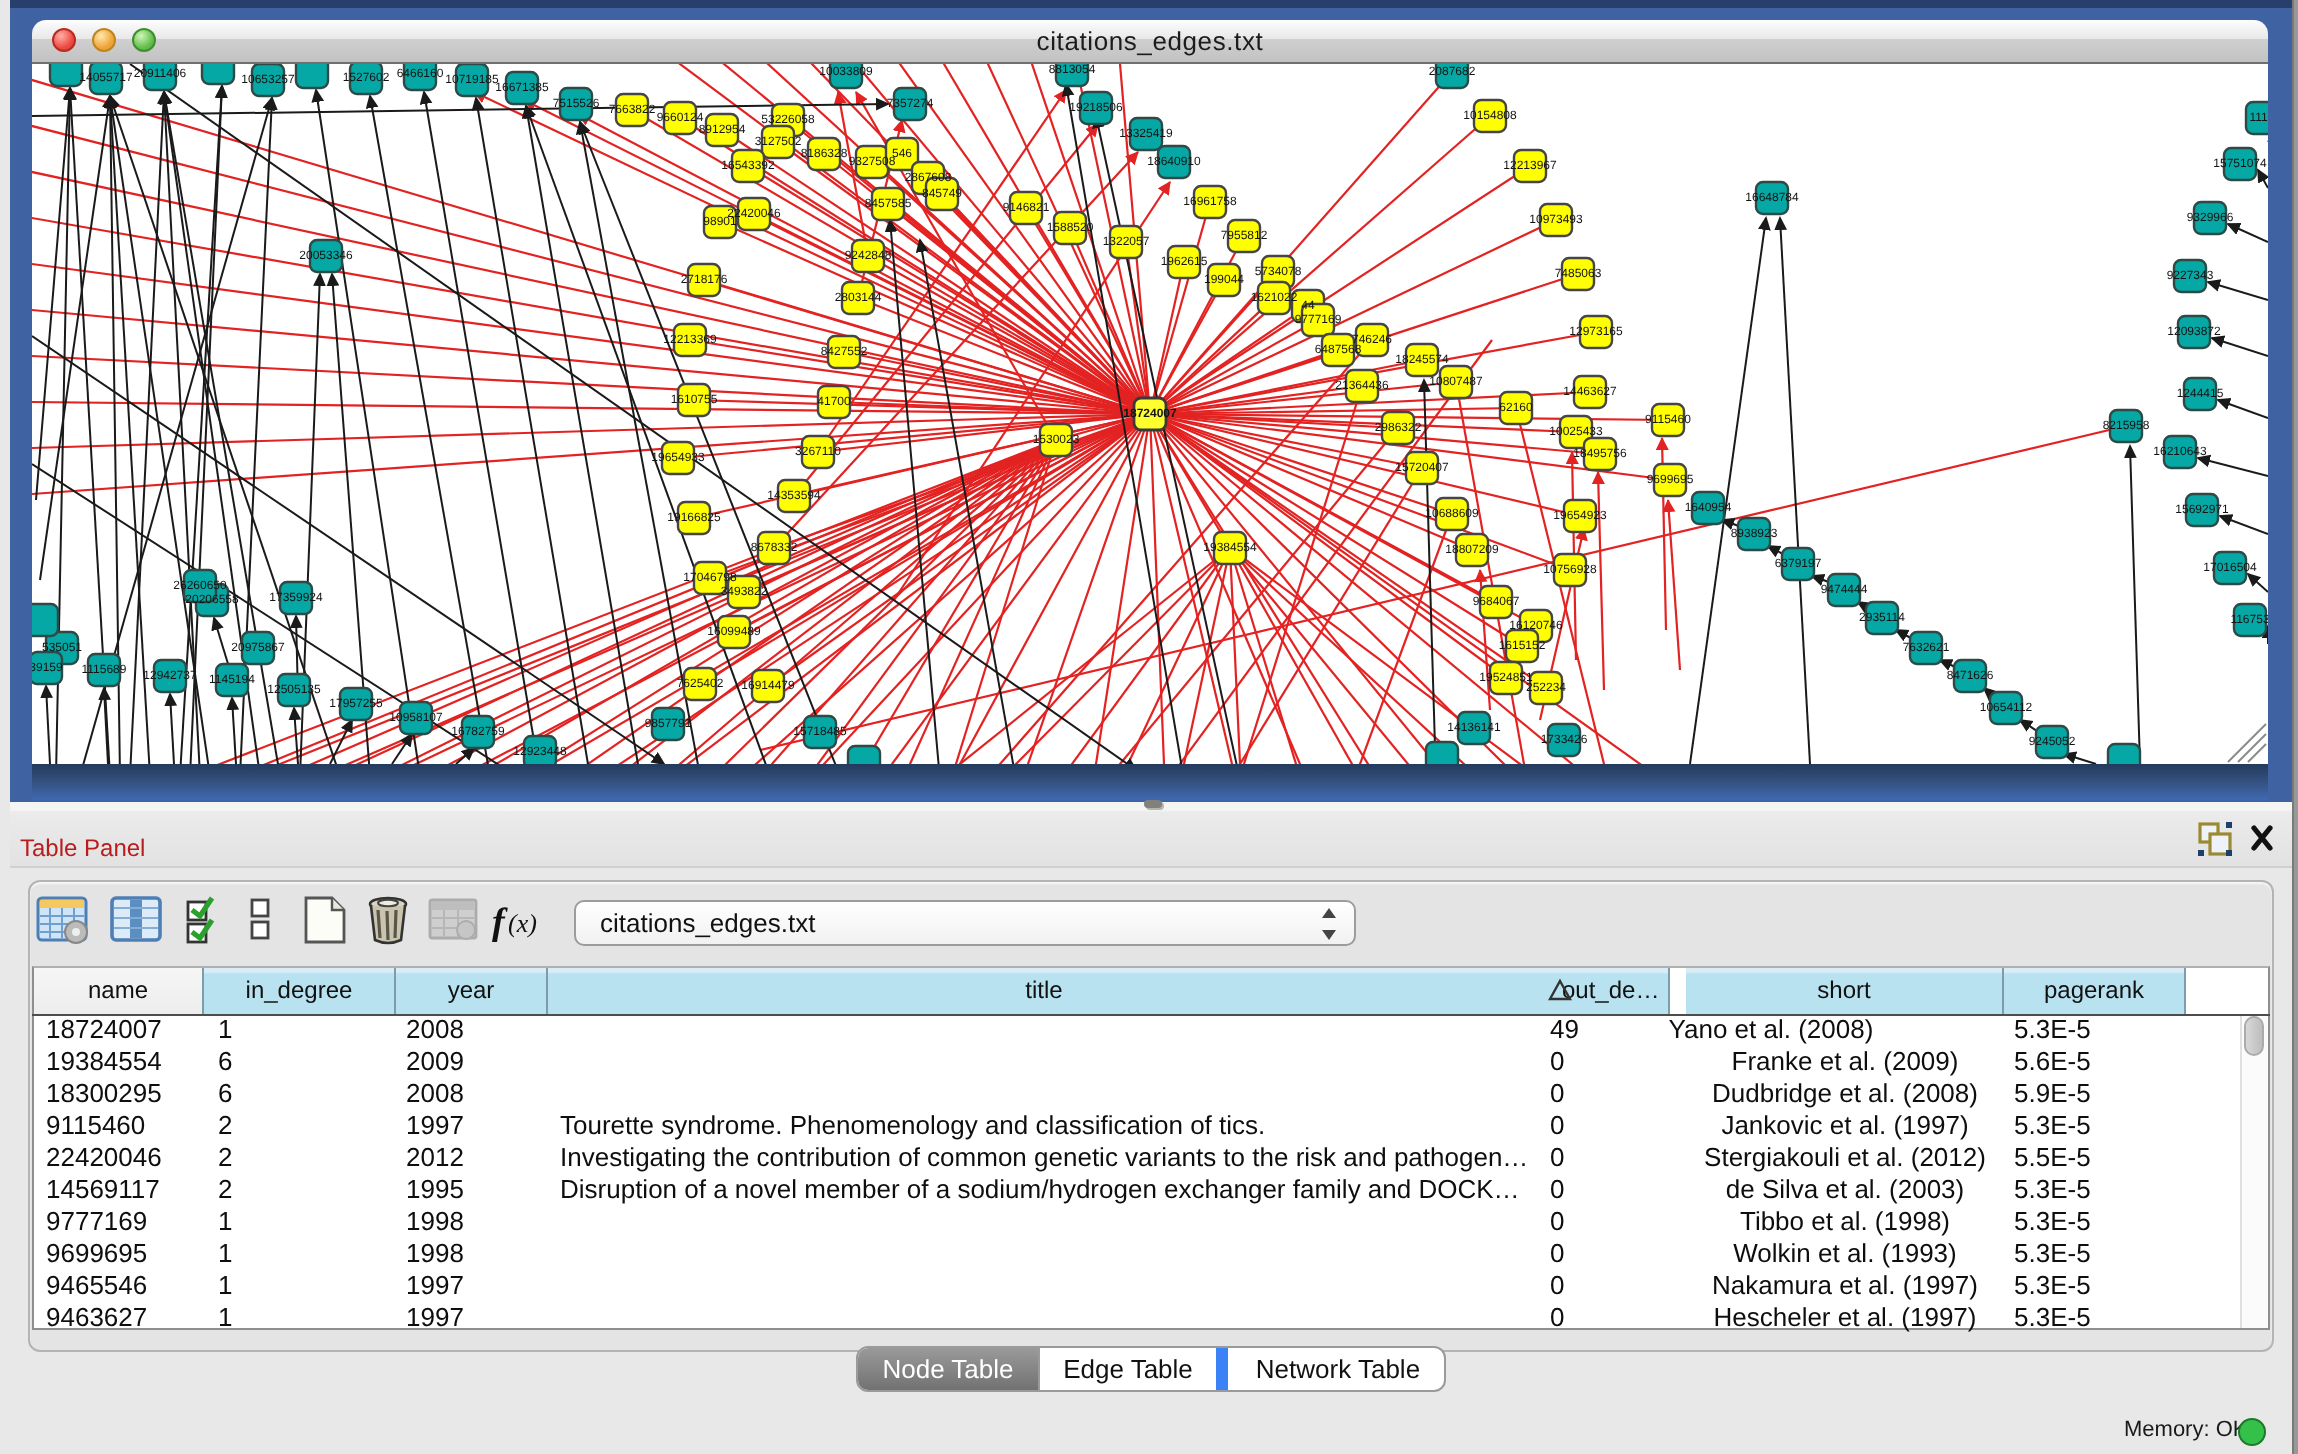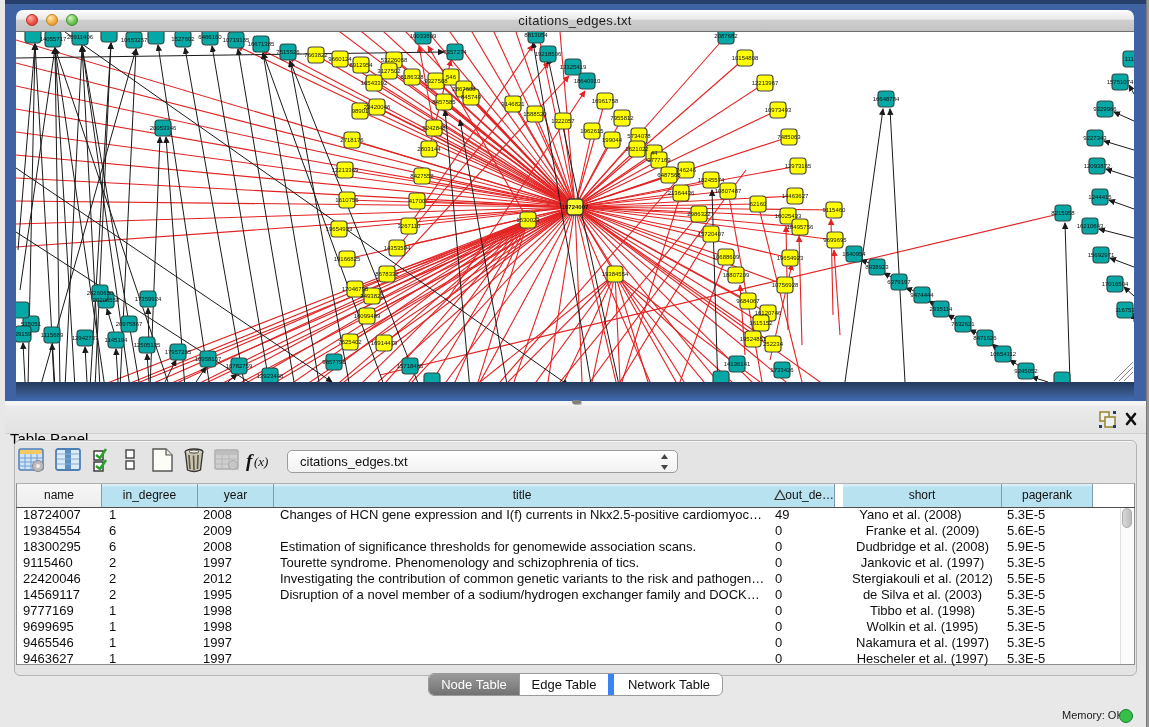--- a/index.html
+++ b/index.html
@@ -4,21 +4,21 @@
 html,body {width:1149px;height:727px;overflow:hidden;font-family:"Liberation Sans",sans-serif;background:#e8e8e8;position:relative}
 .abs {position:absolute}
 #topstrip {left:5px;top:0;width:1141px;height:5px;background:#26406b}
 #frame {left:5px;top:4px;width:1141px;height:397px;background:#3e62a2}
 #framebot {left:16px;top:382px;width:1118px;height:19px;background:linear-gradient(#243a5e,#33507e 45%,#4068ad 92%,#3a62a8)}
 #titlebar {left:16px;top:10px;width:1118px;height:22px;background:linear-gradient(#fdfdfd,#e8e8e8 45%,#cfcfcf 46%,#c2c2c2);border-radius:7px 7px 0 0;border-bottom:1px solid #6f6f6f}
 #title {width:100%;text-align:center;font-size:13px;color:#1c1c1c;line-height:22px;letter-spacing:0.3px}
 .tl {position:absolute;top:4px;width:12px;height:12px;border-radius:50%;}
 #canvas {left:16px;top:32px;width:1118px;height:350px;background:#fff;overflow:hidden}
 #tphead {left:5px;top:401px;width:1141px;height:33px;background:linear-gradient(#f5f5f3 0 4px,#ebebeb 5px,#e2e2e2);border-bottom:1px solid #d0d0d0}
-#tptitle {left:10px;top:424px;font-size:15px;color:#000000;line-height:30px}
+#tptitle {left:10px;top:409px;font-size:12px;color:#b91c1c;line-height:30px}
 #panel {left:14px;top:440px;width:1123px;height:236px;background:#e4e4e4;border:1px solid #b4b4b4;border-radius:6px;box-shadow:0 1px 1px rgba(255,255,255,0.7) inset}
 #combo {left:287px;top:450px;width:391px;height:23px;background:linear-gradient(#fff,#f1f1f1);border:1px solid #9c9c9c;border-radius:5px;font-size:13px;color:#111;line-height:21px;padding-left:12px}
 #table {left:16px;top:483px;width:1119px;height:182px;background:#fff;border:1px solid #8e8e8e;border-top:1px solid #b0b0b0}
 .hcell {position:absolute;top:484px;height:23px;background:linear-gradient(#d8edf6 0 2px,#b9e2f0 3px);border-right:1px solid #7e9dac;font-size:12px;color:#111;text-align:center;line-height:23px}
 #hdrline {left:16px;top:507px;width:1119px;height:1px;background:#4d4d4d}
 .row {position:absolute;left:0;width:1135px;height:16px;font-size:13px;color:#0e0e0e}
 .row span {position:absolute;top:0;line-height:16px;white-space:nowrap}
 .row span.ctr {text-align:center}
 #sbtrack {left:1120px;top:508px;width:14px;height:156px;background:#fbfbfb;border-left:1px solid #e0e0e0}
 #sbthumb {left:1122px;top:508px;width:10px;height:20px;background:linear-gradient(90deg,#d8d8d8,#bdbdbd);border:1px solid #ababab;border-radius:5px}
@@ -623,58 +623,56 @@
 <svg class="abs" style="right:8px;top:3px" width="9" height="16">
       <path d="M4.5 0 L8 5 H1 Z" fill="#444"></path>
       <path d="M4.5 16 L1 11 H8 Z" fill="#444"></path>
     </svg>
 </div>
 <div class="abs" id="table"></div>
 <div class="hcell" style="left:17px;width:85px;background:linear-gradient(#f6f6f6,#ededed)">name</div>
 <div class="hcell" style="left:102px;width:96px">in_degree</div>
 <div class="hcell" style="left:198px;width:76px">year</div>
 <div class="hcell" style="left:274px;width:497px">title</div>
-<div class="hcell" style="left:763px;width:72px;text-align:right;padding-left:18px">out_de…</div>
+<div class="hcell" style="left:763px;width:72px;text-align:left;padding-left:18px">out_de…</div>
 <div class="hcell" style="left:843px;width:159px">short</div>
 <div class="hcell" style="left:1002px;width:91px">pagerank</div>
 <svg class="abs" style="left:774px;top:489px" width="12" height="12">
     <path d="M6 1.5 L11 10.5 H1 Z" fill="none" stroke="#333" stroke-width="1.2"></path>
   </svg>
 <div class="abs" id="hdrline"></div>
 <div class="row" style="top:507px">
 <span style="left:23px">18724007</span>
     <span style="left:109px">1</span>
     <span style="left:203px">2008</span>
-    <span style="left:280px;width:490px;overflow:hidden">Changes of HCN gene expression and I(f) currents in Nkx2.5-positive cardiomyoc…</span>
     <span style="left:775px">49</span>
-    <span class="ctr" style="left:831px;width:159px">Yano et al. (2008)</span>
+    <span class="ctr" style="left:806px;width:159px">Yano et al. (2008)</span>
     <span style="left:1007px">5.3E-5</span>
   </div>
 <div class="row" style="top:523px">
 <span style="left:23px">19384554</span>
     <span style="left:109px">6</span>
     <span style="left:203px">2009</span>
     <span style="left:775px">0</span>
     <span class="ctr" style="left:843px;width:159px">Franke et al. (2009)</span>
     <span style="left:1007px">5.6E-5</span>
   </div>
 <div class="row" style="top:539px">
 <span style="left:23px">18300295</span>
     <span style="left:109px">6</span>
     <span style="left:203px">2008</span>
-    <span style="left:280px;width:490px;overflow:hidden">Estimation of significance thresholds for genomewide association scans.</span>
     <span style="left:775px">0</span>
     <span class="ctr" style="left:843px;width:159px">Dudbridge et al. (2008)</span>
     <span style="left:1007px">5.9E-5</span>
   </div>
 <div class="row" style="top:555px">
 <span style="left:23px">9115460</span>
     <span style="left:109px">2</span>
     <span style="left:203px">1997</span>
-    <span style="left:280px;width:490px;overflow:hidden">Tourette syndrome. Phenomenology and schizophrenia of tics.</span>
+    <span style="left:280px;width:490px;overflow:hidden">Tourette syndrome. Phenomenology and classification of tics.</span>
     <span style="left:775px">0</span>
     <span class="ctr" style="left:843px;width:159px">Jankovic et al. (1997)</span>
     <span style="left:1007px">5.3E-5</span>
   </div>
 <div class="row" style="top:571px">
 <span style="left:23px">22420046</span>
     <span style="left:109px">2</span>
     <span style="left:203px">2012</span>
     <span style="left:280px;width:490px;overflow:hidden">Investigating the contribution of common genetic variants to the risk and pathogen…</span>
     <span style="left:775px">0</span>
@@ -696,21 +694,21 @@
     <span style="left:203px">1998</span>
     <span style="left:775px">0</span>
     <span class="ctr" style="left:843px;width:159px">Tibbo et al. (1998)</span>
     <span style="left:1007px">5.3E-5</span>
   </div>
 <div class="row" style="top:619px">
 <span style="left:23px">9699695</span>
     <span style="left:109px">1</span>
     <span style="left:203px">1998</span>
     <span style="left:775px">0</span>
-    <span class="ctr" style="left:843px;width:159px">Wolkin et al. (1995)</span>
+    <span class="ctr" style="left:843px;width:159px">Wolkin et al. (1993)</span>
     <span style="left:1007px">5.3E-5</span>
   </div>
 <div class="row" style="top:635px">
 <span style="left:23px">9465546</span>
     <span style="left:109px">1</span>
     <span style="left:203px">1997</span>
     <span style="left:775px">0</span>
     <span class="ctr" style="left:843px;width:159px">Nakamura et al. (1997)</span>
     <span style="left:1007px">5.3E-5</span>
   </div>

